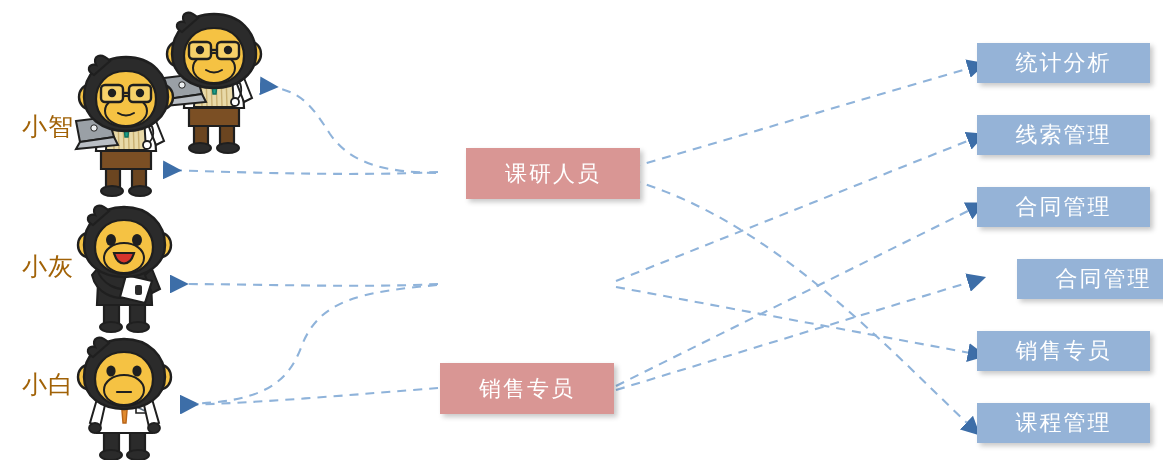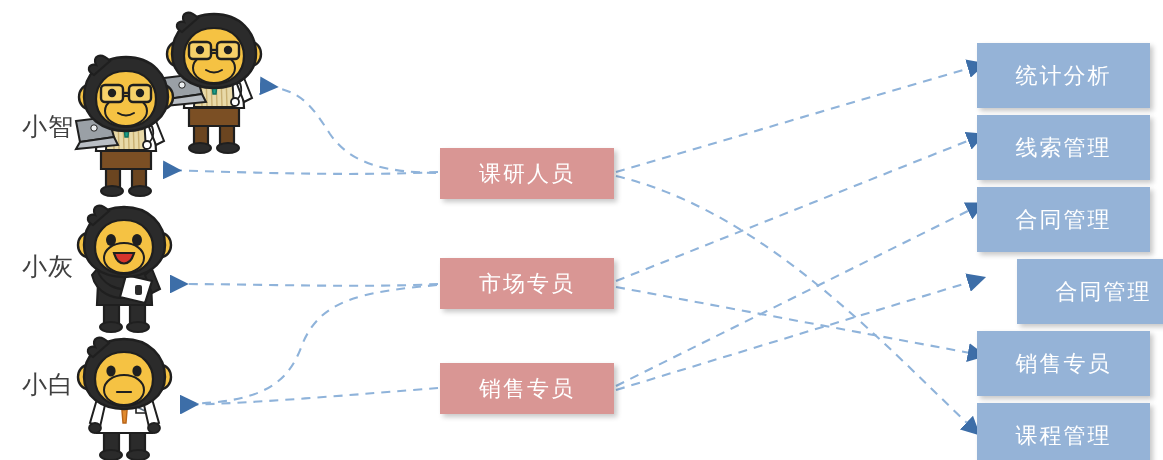--- a/index.html
+++ b/index.html
@@ -25,21 +25,21 @@
     height: 460px;
   }
   #connector-layer { z-index: 1; }
   #figure-layer   { z-index: 2; }
   #box-layer      { z-index: 3; }
   #label-layer    { z-index: 4; }
 
   .person-label {
     position: absolute;
     font-size: 25px;
-    color: #404040;
+    color: #a16207;
     letter-spacing: 1px;
     white-space: nowrap;
     font-family: "Liberation Sans", "DejaVu Sans", sans-serif;
   }
 
   .flow-box {
     position: absolute;
     display: flex;
     align-items: center;
     justify-content: center;
@@ -52,21 +52,21 @@
     font-family: "Liberation Sans", "DejaVu Sans", sans-serif;
   }
   .role-box {
     background: #d99694;
     width: 174px;
     height: 51px;
   }
   .module-box {
     background: #95b3d7;
     width: 173px;
-    height: 65px;
+    height: 40px;
   }
 </style>
 </head>
 <body>
 
 <div id="canvas">
 
   <svg class="layer" id="connector-layer" viewBox="0 0 1163 460" xmlns="http://www.w3.org/2000/svg">
     <defs>
       <marker id="arrowLeft" markerWidth="9" markerHeight="9" refX="8" refY="4.5" orient="auto" markerUnits="strokeWidth">
@@ -260,25 +260,22 @@
       <path d="M 52 15 C 33 15, 23 29, 23 42 C 23 59, 37 69, 52 69 C 67 69, 81 59, 81 42 C 81 29, 71 15, 52 15 Z" fill="#f5c243" stroke="#1f1f1f" stroke-width="2.2"></path>
       <ellipse cx="39" cy="34" rx="4.6" ry="5.6" fill="#1f1f1f"></ellipse>
       <ellipse cx="65" cy="34" rx="4.6" ry="5.6" fill="#1f1f1f"></ellipse>
       <ellipse cx="52" cy="53" rx="20" ry="15" fill="#f5c243" stroke="#1f1f1f" stroke-width="2"></ellipse>
       <path d="M 45 55 L 59 55" stroke="#1f1f1f" stroke-width="2.2" stroke-linecap="round"></path>
     </g>
   </svg>
 
   <div class="layer" id="box-layer">
 
-    <div class="flow-box role-box" style="left:440px; top:148px;">
+    <div class="flow-box role-box" style="left:466px; top:148px;">
       <span>课研人员</span>
-    </div>
-    <div class="flow-box role-box" style="left:440px; top:258px;">
-      <span>市场专员</span>
     </div>
     <div class="flow-box role-box" style="left:440px; top:363px;">
       <span>销售专员</span>
     </div>
 
     <div class="flow-box module-box" style="left:977px; top:43px;">
       <span>统计分析</span>
     </div>
     <div class="flow-box module-box" style="left:977px; top:115px;justify-content:center;">
       <span>线索管理</span>

